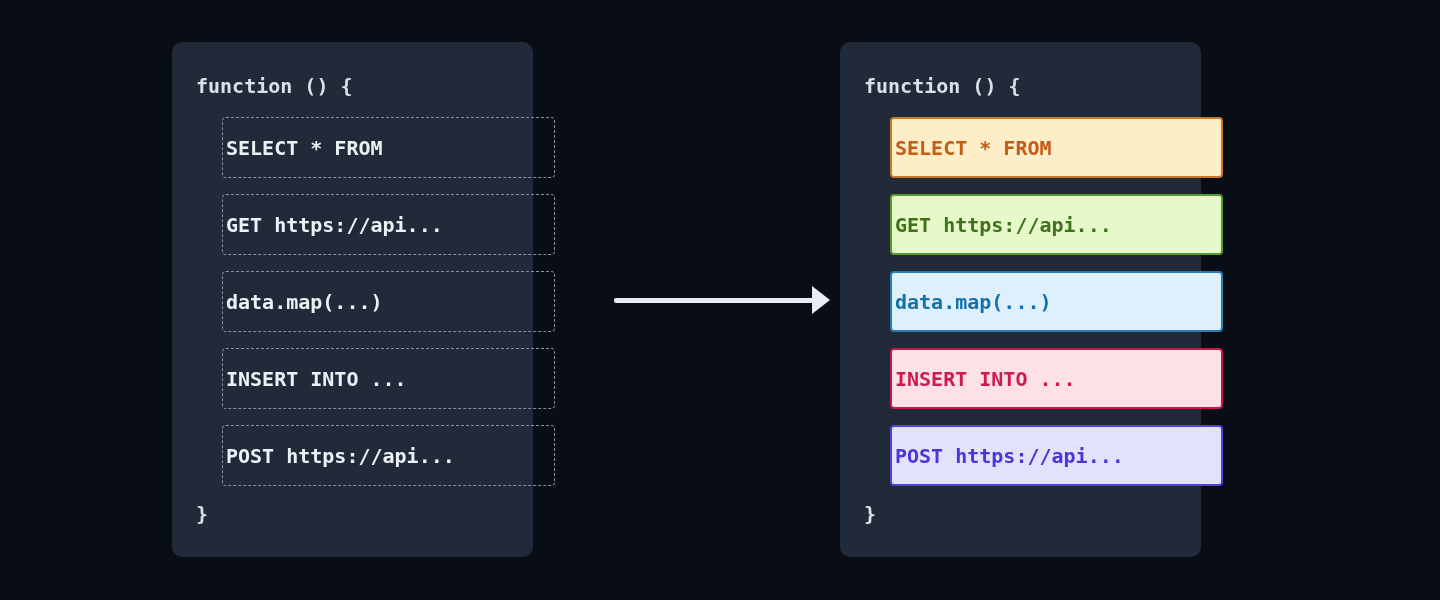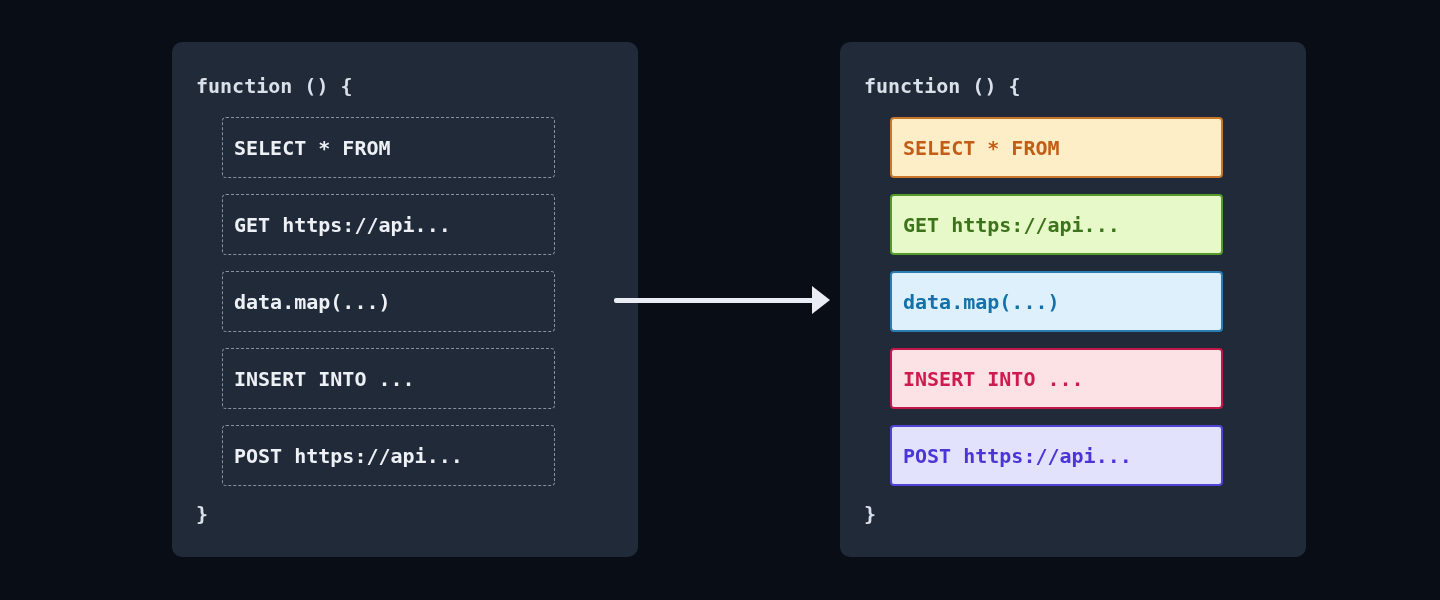--- a/index.html
+++ b/index.html
@@ -7,21 +7,21 @@
     width: 1440px; height: 600px;
     background: #090d16;
     position: relative;
     overflow: hidden;
     font-family: "DejaVu Sans Mono", "Liberation Mono", monospace;
     font-weight: bold;
   }
   .panel {
     position: absolute;
     top: 42px;
-    width: 466px;
+    width: 361px;
     height: 515px;
     background: #212a38;
     border-radius: 10px;
     box-sizing: border-box;
     padding: 32px 24px;
   }
   .panel-left  { left: 172px; }
   .panel-right { left: 840px; }
 
   .fn-line {
@@ -34,21 +34,21 @@
   .items {
     margin: 19px 0 0 26px;
     width: 333px;
   }
   .item {
     box-sizing: border-box;
     height: 61px;
     margin-bottom: 16px;
     display: flex;
     align-items: center;
-    padding-left: 11px;
+    padding-left: 3px;
     font-size: 20px;
     border-radius: 4px;
     white-space: pre;
   }
   .panel-left .item {
     border: 1px dashed #8791a3;
     color: #edf1f6;
   }
   .panel-right .item {
     border: 2px solid #ffffff;

